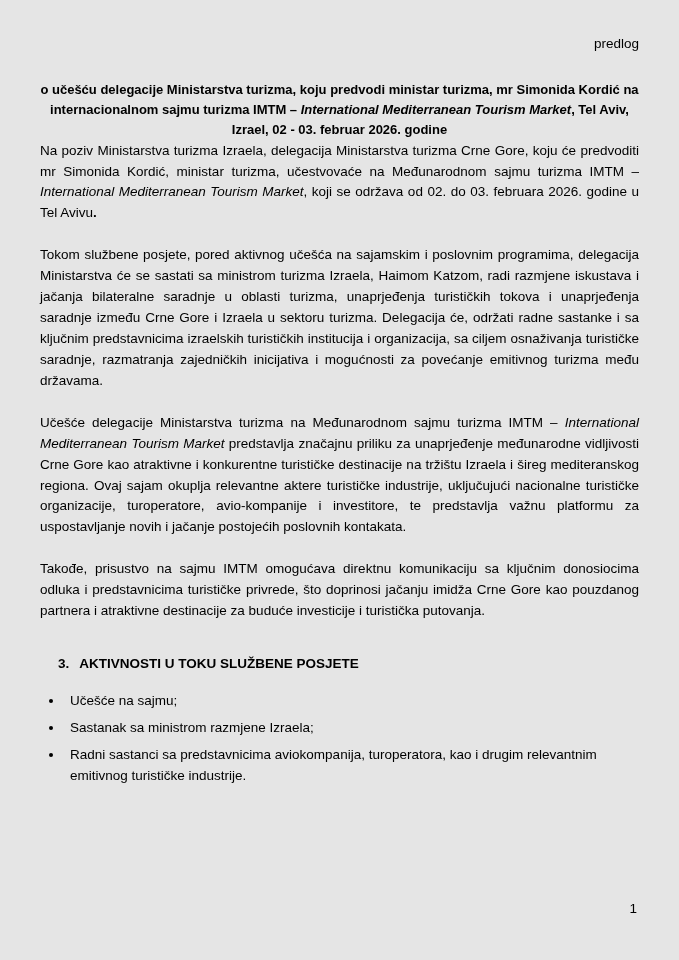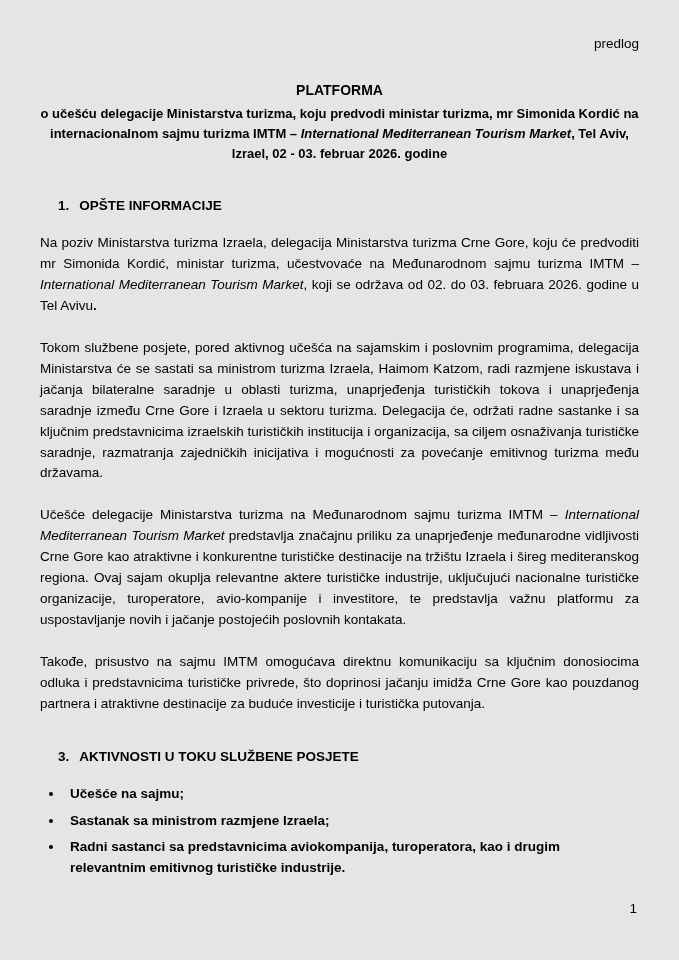--- a/index.html
+++ b/index.html
@@ -65,42 +65,39 @@
   .bullets {
     margin: 0 0 0 0;
     padding-left: 24px;
     font-size: 13.5px;
     line-height: 1.55;
   }
   .bullets li {
     margin: 0 0 6px 0;
     padding-left: 6px;
     text-align: left;
-    font-weight: bold;
   }
   .page-number {
     position: absolute;
     right: 42px;
     bottom: 44px;
     font-size: 13.5px;
   }
 </style>
 </head>
 <body>
 
 <div class="page">
 
   <div class="corner-note">predlog</div>
 
-  <h1 class="title">PLATFORMA</h1>
 
   <p class="subtitle"><span>o učešću delegacije Ministarstva turizma, koju predvodi ministar turizma,  mr Simonida Kordić na internacionalnom sajmu turizma IMTM – </span><em>International Mediterranean Tourism Market</em><span>, Tel Aviv, Izrael, 02 - 03. februar 2026. godine</span></p>
 
   <div class="section">
-    <h2 class="section-heading"><span class="num">1.</span><span>OPŠTE INFORMACIJE</span></h2>
 
     <p class="para"><span>Na poziv Ministarstva turizma Izraela, delegacija Ministarstva turizma Crne Gore, koju će predvoditi mr Simonida Kordić, ministar turizma, učestvovaće na Međunarodnom sajmu turizma IMTM – </span><em>International Mediterranean Tourism Market</em><span>, koji se održava od 02. do 03. februara 2026. godine u Tel Avivu</span><b>.</b></p>
 
     <p class="para">Tokom službene posjete, pored aktivnog učešća na sajamskim i poslovnim programima, delegacija Ministarstva će se sastati sa ministrom turizma Izraela, Haimom Katzom, radi razmjene iskustava i jačanja bilateralne saradnje u oblasti turizma, unaprjeđenja turističkih tokova i unaprjeđenja saradnje između Crne Gore i Izraela u sektoru turizma. Delegacija će, održati radne sastanke i sa ključnim predstavnicima izraelskih turističkih institucija i organizacija, sa ciljem osnaživanja turističke saradnje, razmatranja zajedničkih inicijativa i mogućnosti za povećanje emitivnog turizma među državama.</p>
   </div>
 
   <div class="section">
 
     <p class="para"><span>Učešće delegacije Ministarstva turizma na Međunarodnom sajmu turizma IMTM – </span><em>International Mediterranean Tourism Market</em><span> predstavlja značajnu priliku za unaprjeđenje međunarodne vidljivosti Crne Gore kao atraktivne i konkurentne turističke destinacije na tržištu Izraela i šireg mediteranskog regiona. Ovaj sajam okuplja relevantne aktere turističke industrije, uključujući nacionalne turističke organizacije, turoperatore, avio-kompanije i investitore, te predstavlja važnu platformu za uspostavljanje novih i jačanje postojećih poslovnih kontakata.</span></p>
 

